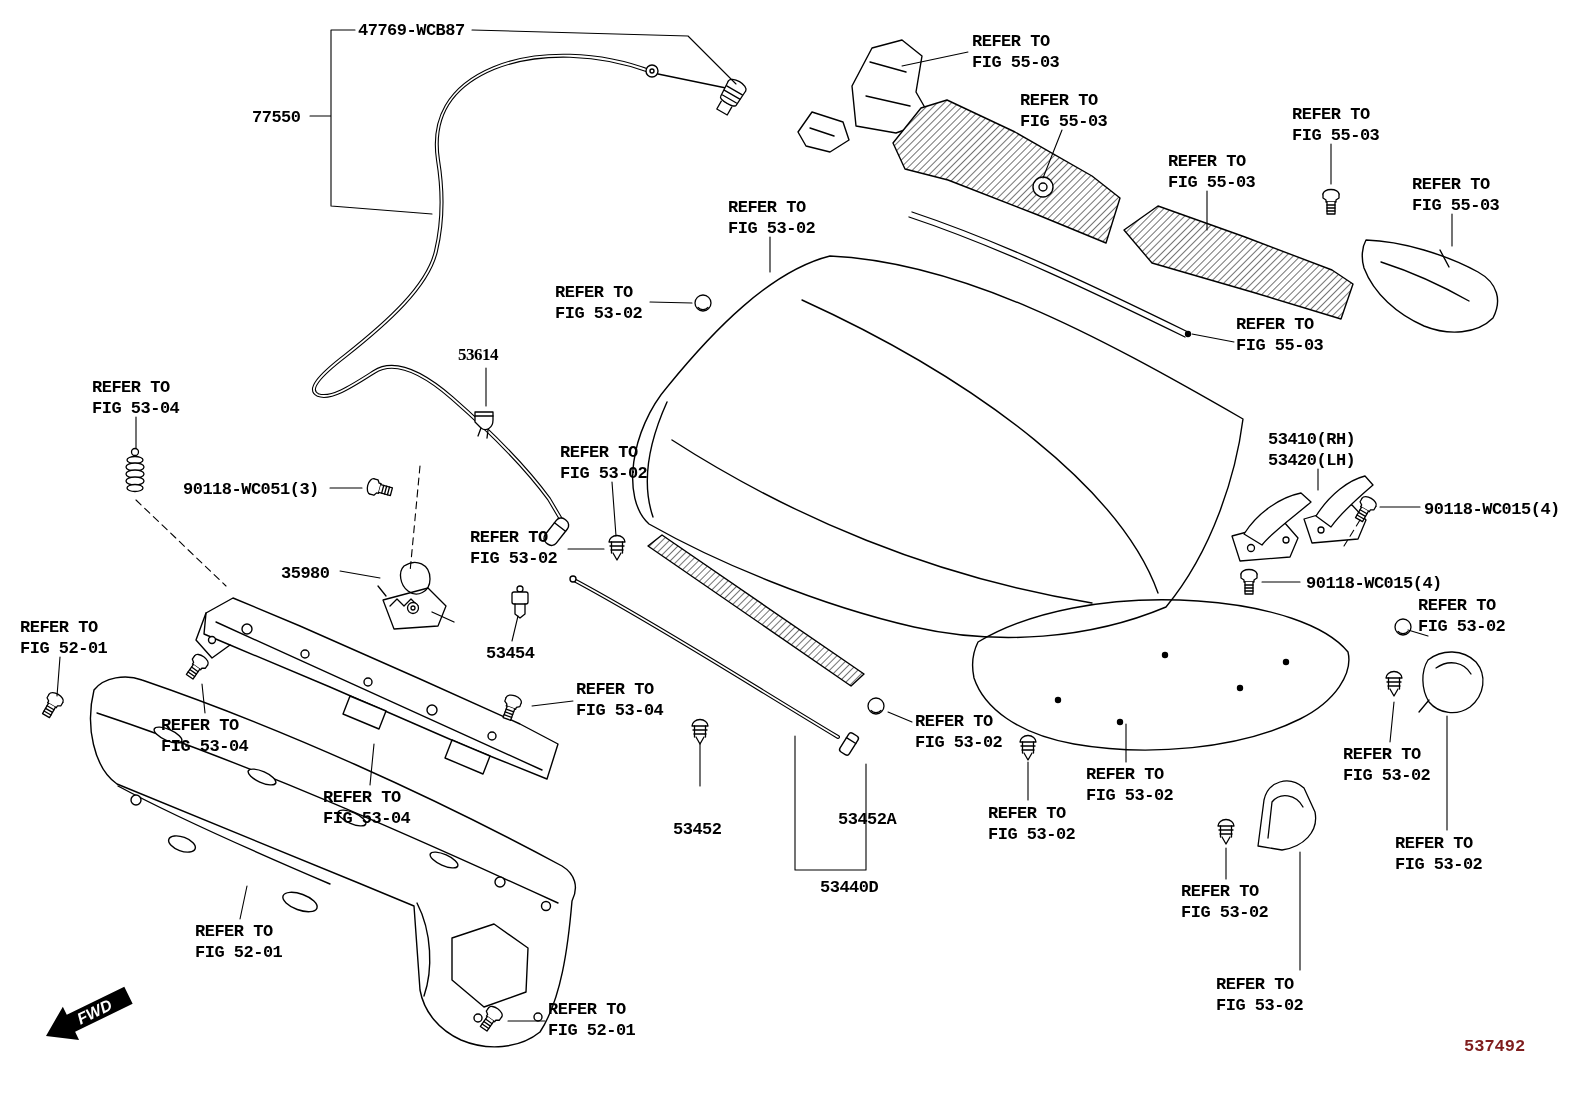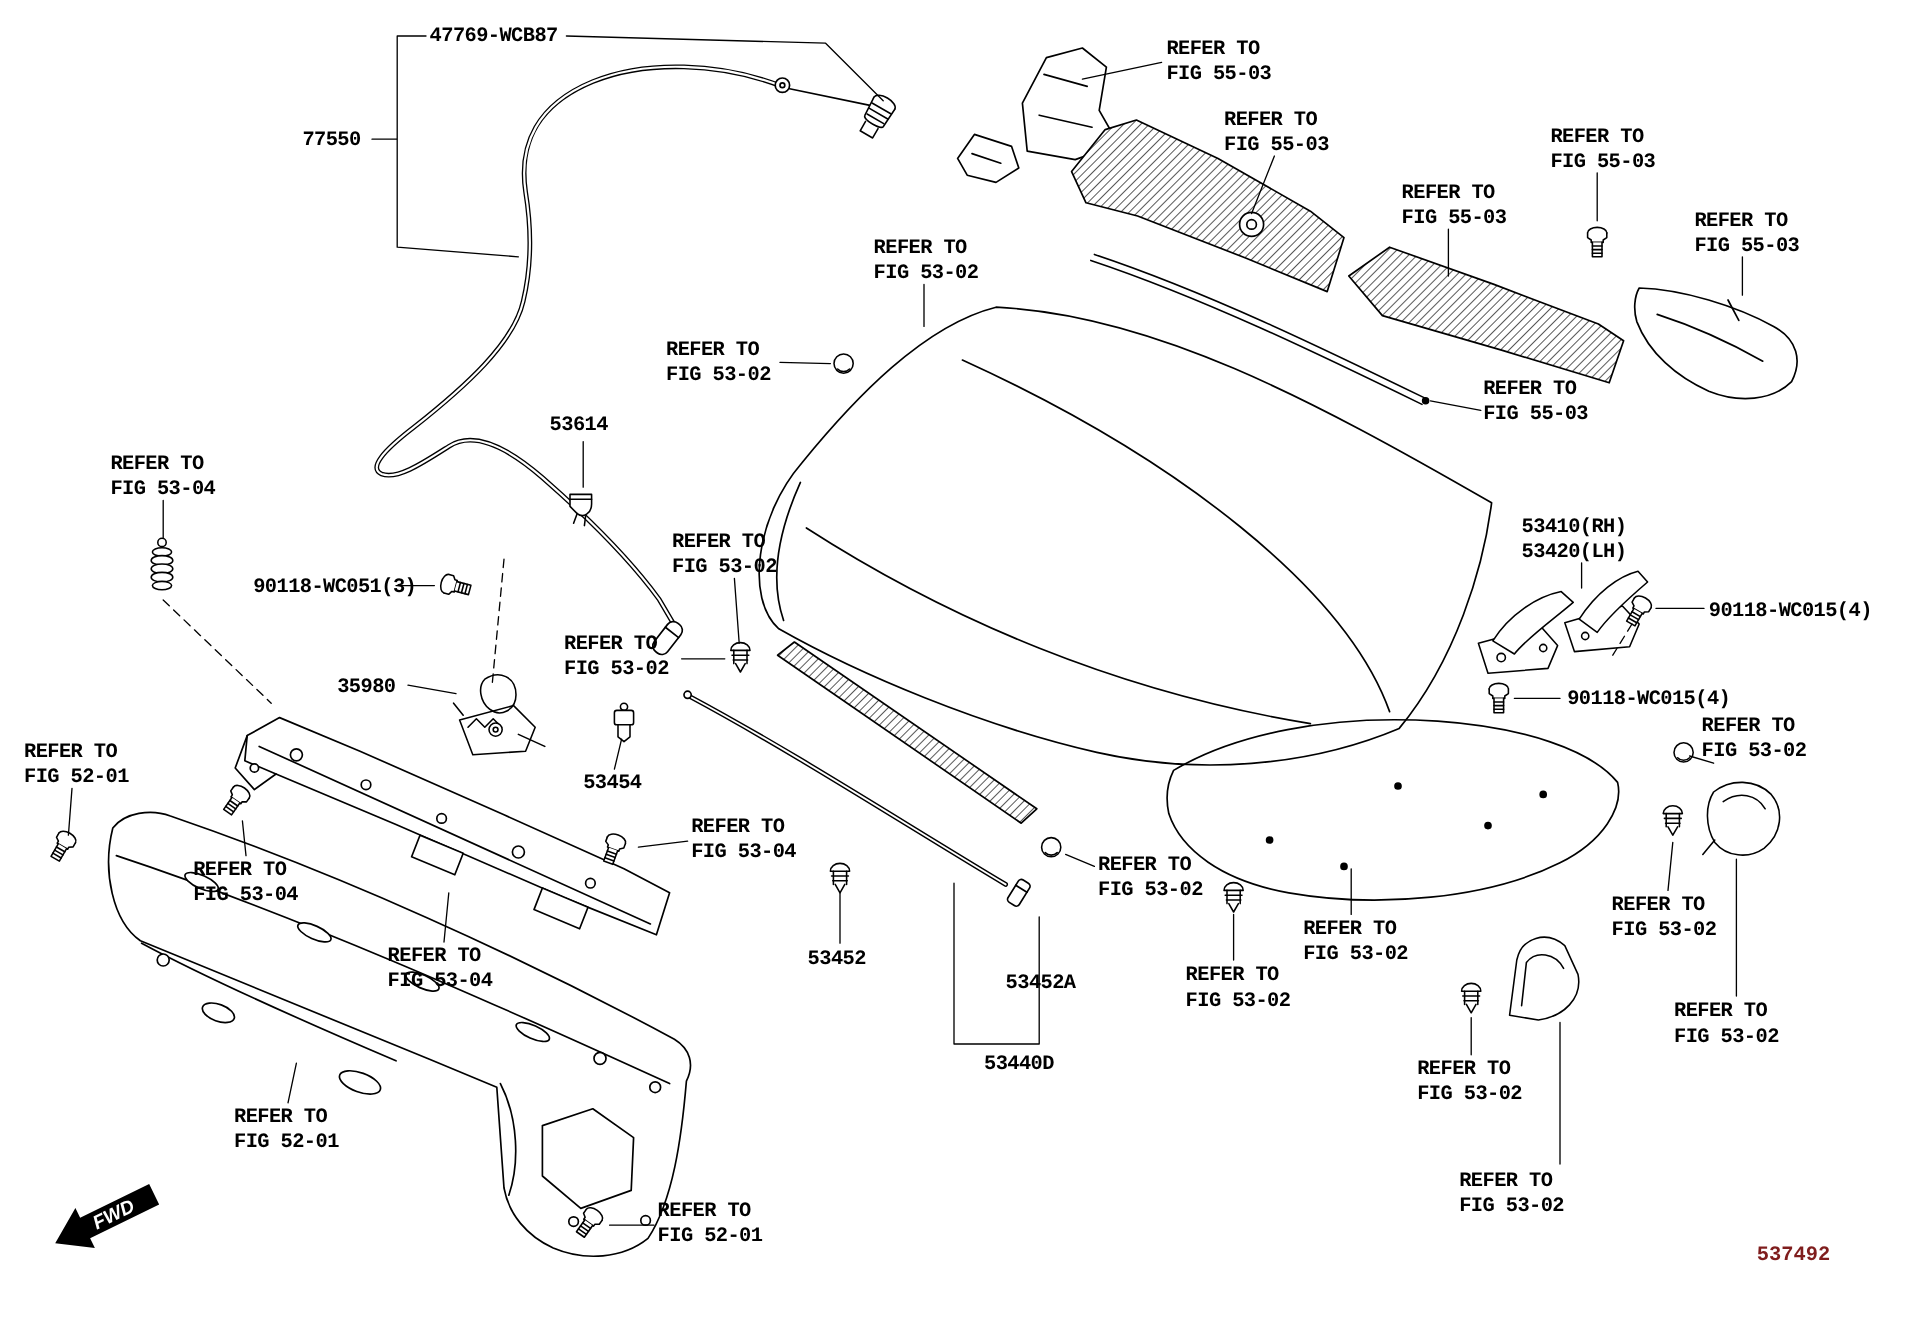--- a/index.html
+++ b/index.html
@@ -295,49 +295,49 @@
 FIG 55-03</div>
       <div class="lbl" style="left: 1412px; top: 174px;">REFER TO
 FIG 55-03</div>
       <div class="lbl" style="left: 252px; top: 107px;">77550</div>
       <div class="lbl" style="left: 728px; top: 197px;">REFER TO
 FIG 53-02</div>
       <div class="lbl" style="left: 555px; top: 282px;">REFER TO
 FIG 53-02</div>
       <div class="lbl" style="left: 1236px; top: 314px;">REFER TO
 FIG 55-03</div>
-      <div class="lbl" style="left: 458px; top: 344px;">53614</div>
+      <div class="lbl" style="left: 458px; top: 344px; font-family: Liberation Serif, serif;">53614</div>
       <div class="lbl" style="left: 92px; top: 377px;">REFER TO
 FIG 53-04</div>
       <div class="lbl" style="left: 1268px; top: 429px; font-family: Liberation Mono, monospace;">53410(RH)
 53420(LH)</div>
       <div class="lbl" style="left: 560px; top: 442px;">REFER TO
 FIG 53-02</div>
-      <div class="lbl" style="left: 183px; top: 479px; margin-left: 28px;">90118-WC051(3)</div>
+      <div class="lbl" style="left: 183px; top: 479px;">90118-WC051(3)</div>
       <div class="lbl" style="left: 1424px; top: 499px;">90118-WC015(4)</div>
       <div class="lbl" style="left: 470px; top: 527px;">REFER TO
 FIG 53-02</div>
       <div class="lbl" style="left: 281px; top: 563px;">35980</div>
       <div class="lbl" style="left: 1306px; top: 573px;">90118-WC015(4)</div>
       <div class="lbl" style="left: 1418px; top: 595px;">REFER TO
 FIG 53-02</div>
       <div class="lbl" style="left: 20px; top: 617px;">REFER TO
 FIG 52-01</div>
       <div class="lbl" style="left: 486px; top: 643px; text-align: right;">53454</div>
       <div class="lbl" style="left: 576px; top: 679px;">REFER TO
 FIG 53-04</div>
       <div class="lbl" style="left: 915px; top: 711px;">REFER TO
 FIG 53-02</div>
       <div class="lbl" style="left: 161px; top: 715px;">REFER TO
 FIG 53-04</div>
       <div class="lbl" style="left: 1343px; top: 744px;">REFER TO
 FIG 53-02</div>
       <div class="lbl" style="left: 323px; top: 787px;">REFER TO
 FIG 53-04</div>
-      <div class="lbl" style="left: 673px; top: 789px;">53452</div>
+      <div class="lbl" style="left: 673px; top: 819px;">53452</div>
       <div class="lbl" style="left: 1086px; top: 764px;">REFER TO
 FIG 53-02</div>
       <div class="lbl" style="left: 838px; top: 809px;">53452A</div>
       <div class="lbl" style="left: 988px; top: 803px;">REFER TO
 FIG 53-02</div>
       <div class="lbl" style="left: 1395px; top: 833px;">REFER TO
 FIG 53-02</div>
       <div class="lbl" style="left: 820px; top: 877px;">53440D</div>
       <div class="lbl" style="left: 1181px; top: 881px;">REFER TO
 FIG 53-02</div>

